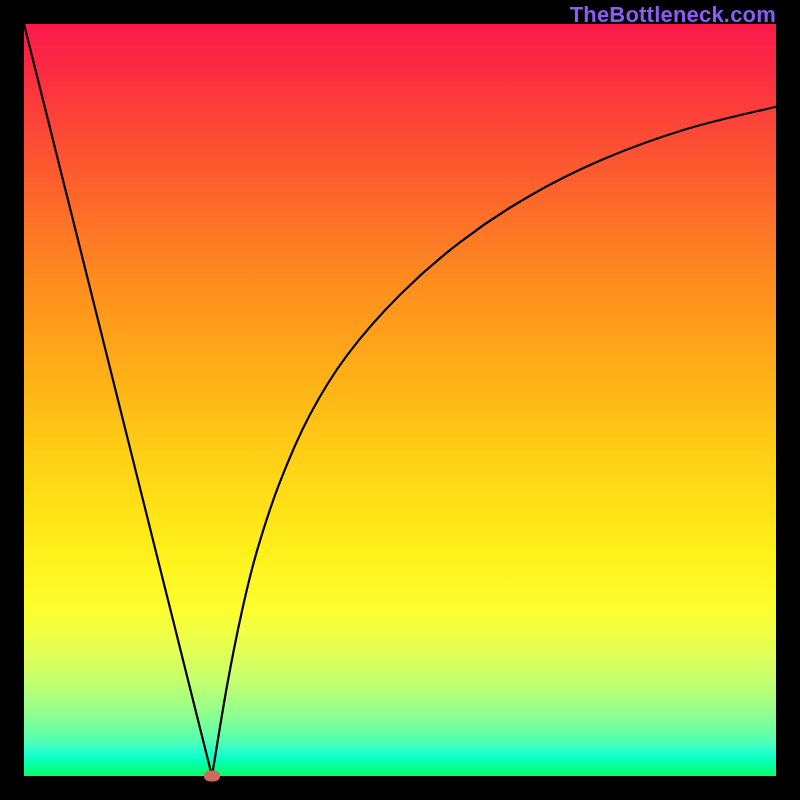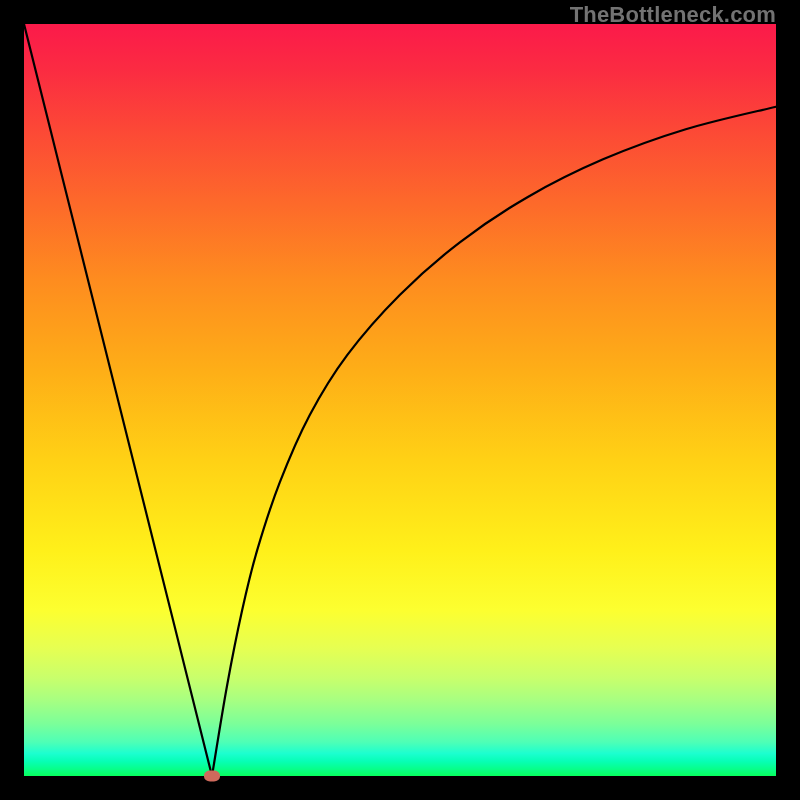--- a/index.html
+++ b/index.html
@@ -14,21 +14,21 @@
   .frame {
     position: relative;
     width: 800px;
     height: 800px;
     background: #000;
   }
   .watermark {
     position: absolute;
     top: 2px;
     right: 24px;
-    color: #737373;
+    color: #8b5cf6;
     font-size: 22px;
     font-weight: 600;
     letter-spacing: 0.2px;
     user-select: none;
   }
   .plot {
     position: absolute;
     left: 24px;
     top: 24px;
     width: 752px;

